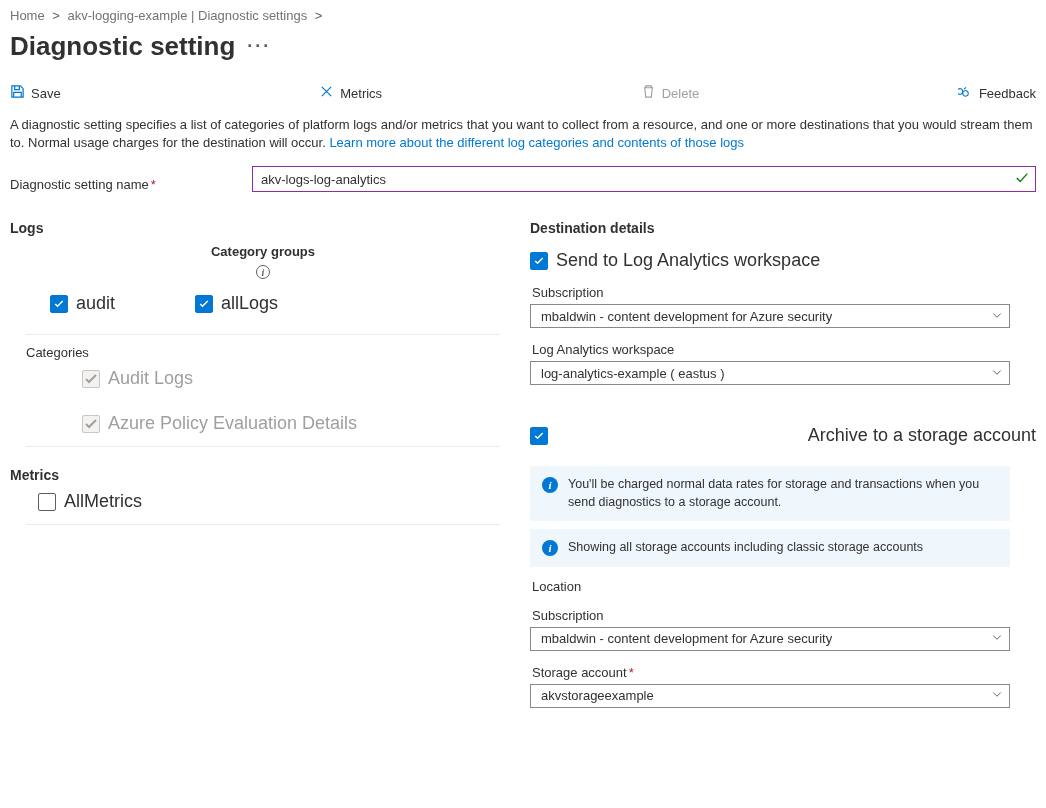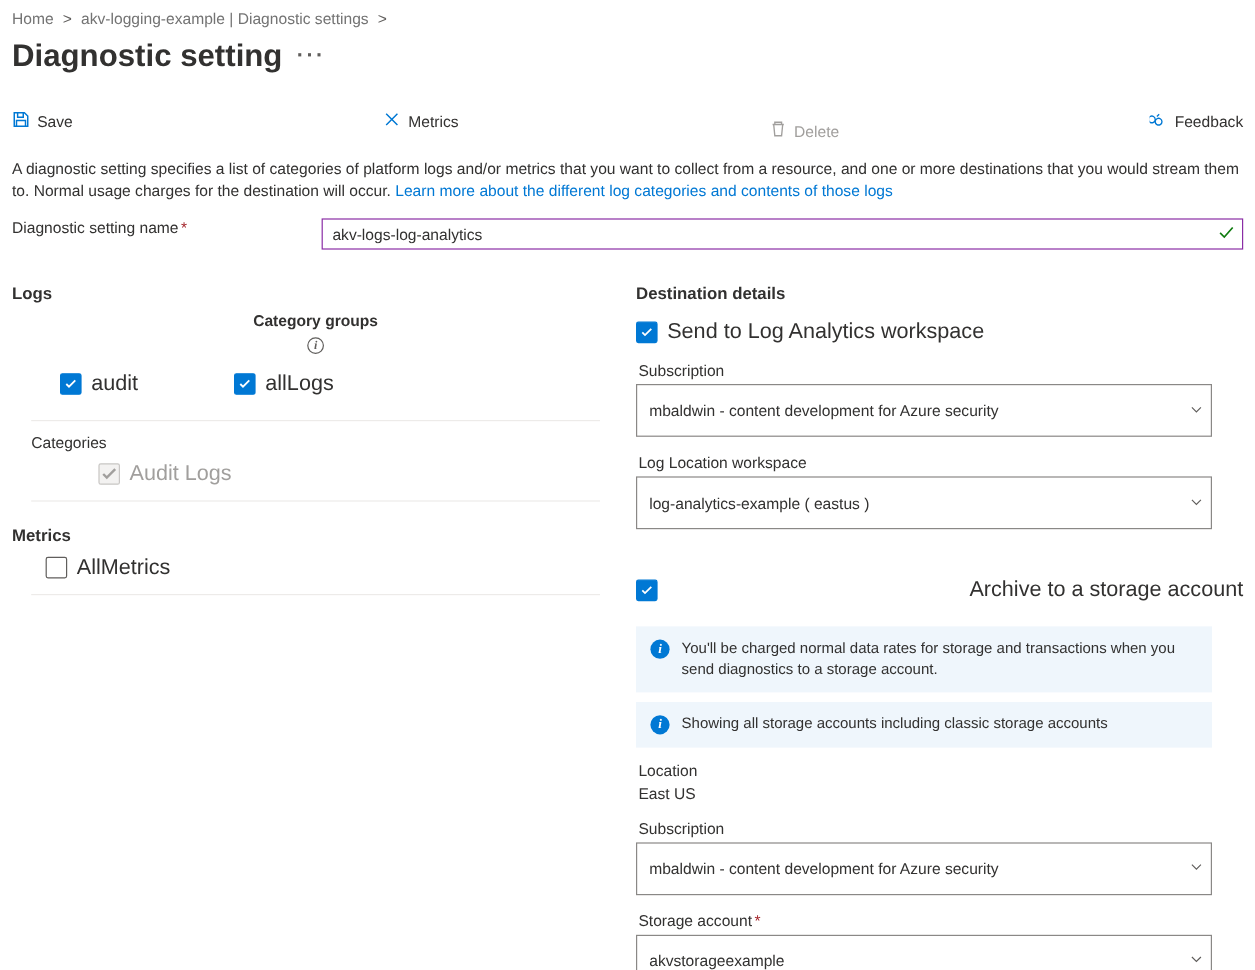--- a/index.html
+++ b/index.html
@@ -12,25 +12,25 @@
     padding: 6px 10px 20px 10px;
     width: 1046px;
   }
   a.crumb { color: #737373; text-decoration: none; }
   .breadcrumb { font-size: 13px; color: #605e5c; padding: 2px 0 8px 0; }
   .chev { color: #605e5c; margin: 0 4px; }
   h1.page-title { font-size: 26px; font-weight: 600; margin: 0 0 18px 0; display: flex; align-items: center; gap: 12px; }
   .more-dots { font-size: 18px; font-weight: 700; color: #605e5c; letter-spacing: 2px; cursor: pointer; }
   .toolbar { display: flex; gap: 36px; align-items: center; padding: 4px 0 14px 0; justify-content: space-between; }
   .tbtn { display: flex; align-items: center; gap: 6px; font-size: 13px; color: #323130; cursor: pointer; }
-  .tbtn.disabled { color: #a19f9d; cursor: default; margin-top: 16px; }
+  .tbtn.disabled { color: #a19f9d; cursor: default; }
   .tbtn svg { width: 15px; height: 15px; }
   .desc { font-size: 13px; line-height: 1.4; margin-bottom: 14px; }
   .desc a { color: #0078d4; text-decoration: none; }
-  .row-name { display: flex; align-items: flex-start; gap: 28px; margin-bottom: 16px; }
+  .row-name { display: flex; align-items: flex-end; gap: 12px; margin-bottom: 16px; }
   .label-name { font-size: 13px; color: #323130; width: 230px; min-width: 230px; }
   .req { color: #a4262c; margin-left: 2px; }
   .name-input-wrap {
     flex: 1;
     display: flex;
     align-items: center;
     border: 1px solid #8a2da5;
     height: 26px;
     padding: 0 6px;
     position: relative;
@@ -61,21 +61,21 @@
   .cb.checked svg { width: 12px; height: 12px; }
   .cb.locked { background: #f3f2f1; border-color: #c8c6c4; cursor: default; }
   .cb.locked svg path { stroke: #a19f9d; }
   .cb-label { font-size: 18px; }
   .cb-label.locked { color: #a19f9d; }
   .cat-row { display: flex; gap: 40px; }
   .divider { border: none; border-top: 1px solid #edebe9; margin: 12px 0 10px 16px; }
   .catlabel { font-size: 13px; margin: 6px 0 6px 16px; }
   .field-label { font-size: 13px; margin: 14px 0 4px 2px; }
   .selectbox {
-    width: 480px; height: 44px; border: 1px solid #8a8886;
+    width: 480px; height: 24px; border: 1px solid #8a8886;
     display: flex; align-items: center; justify-content: space-between;
     padding: 0 6px 0 10px; font-size: 13px; color: #323130; background: #fff; cursor: pointer;
   }
   .selectbox .chevd svg { width: 12px; height: 12px; }
   .dest-cb { margin: 4px 0 12px 0; display: flex; align-items: center; gap: 8px; }
   .info-banner {
     width: 480px; background: #eff6fc; padding: 10px 12px;
     display: flex; gap: 10px; font-size: 12.5px; color: #323130; margin: 8px 0;
     line-height: 1.4;
   }
@@ -185,20 +185,28 @@
     <hr class="divider">
     <div class="catlabel">Categories</div>
     <div class="cb-row indent2">
       <div class="cb locked">
         <svg viewBox="0 0 16 16">
             <path fill="none" stroke="#a19f9d" stroke-width="2" d="M3 8l3 3 7-7"></path>
           </svg>
       </div>
       <span class="cb-label locked">Audit Logs</span>
     </div>
+    <div class="cb-row indent2" style="margin-top:24px;">
+      <div class="cb locked">
+        <svg viewBox="0 0 16 16">
+            <path fill="none" stroke="#a19f9d" stroke-width="2" d="M3 8l3 3 7-7"></path>
+          </svg>
+      </div>
+      <span class="cb-label locked">Azure Policy Evaluation Details</span>
+    </div>
     <hr class="divider">
 
     <div class="sect-head" style="margin-top:20px;">Metrics</div>
     <div class="cb-row" style="margin-left:28px;">
       <div class="cb"></div>
       <span class="cb-label">AllMetrics</span>
     </div>
     <hr class="divider">
   </div>
 
@@ -215,21 +223,21 @@
     </div>
 
     <div class="field-label">Subscription</div>
     <div class="selectbox">
       <span>mbaldwin - content development for Azure security</span>
       <span class="chevd"><svg viewBox="0 0 16 16">
             <path fill="none" stroke="#605e5c" stroke-width="1.3" d="M3 6l5 5 5-5"></path>
           </svg></span>
     </div>
 
-    <div class="field-label">Log Location workspace</div>
+    <div class="field-label">Log Analytics workspace</div>
     <div class="selectbox">
       <span>log-analytics-example ( eastus )</span>
       <span class="chevd"><svg viewBox="0 0 16 16">
             <path fill="none" stroke="#605e5c" stroke-width="1.3" d="M3 6l5 5 5-5"></path>
           </svg></span>
     </div>
 
     <div class="dest-cb" style="margin-top:40px;justify-content:space-between;">
       <div class="cb checked">
         <svg viewBox="0 0 16 16">
@@ -242,21 +250,20 @@
     <div class="info-banner" style="margin-top:20px;">
       <div class="banner-icon">i</div>
       <div>You'll be charged normal data rates for storage and transactions when you send diagnostics to a storage account.</div>
     </div>
     <div class="info-banner">
       <div class="banner-icon">i</div>
       <div>Showing all storage accounts including classic storage accounts</div>
     </div>
 
     <div class="field-label" style="margin-top:12px;">Location</div>
-    <div class="loc-text">East US</div>
 
     <div class="field-label">Subscription</div>
     <div class="selectbox">
       <span>mbaldwin - content development for Azure security</span>
       <span class="chevd"><svg viewBox="0 0 16 16">
             <path fill="none" stroke="#605e5c" stroke-width="1.3" d="M3 6l5 5 5-5"></path>
           </svg></span>
     </div>
 
     <div class="field-label">

